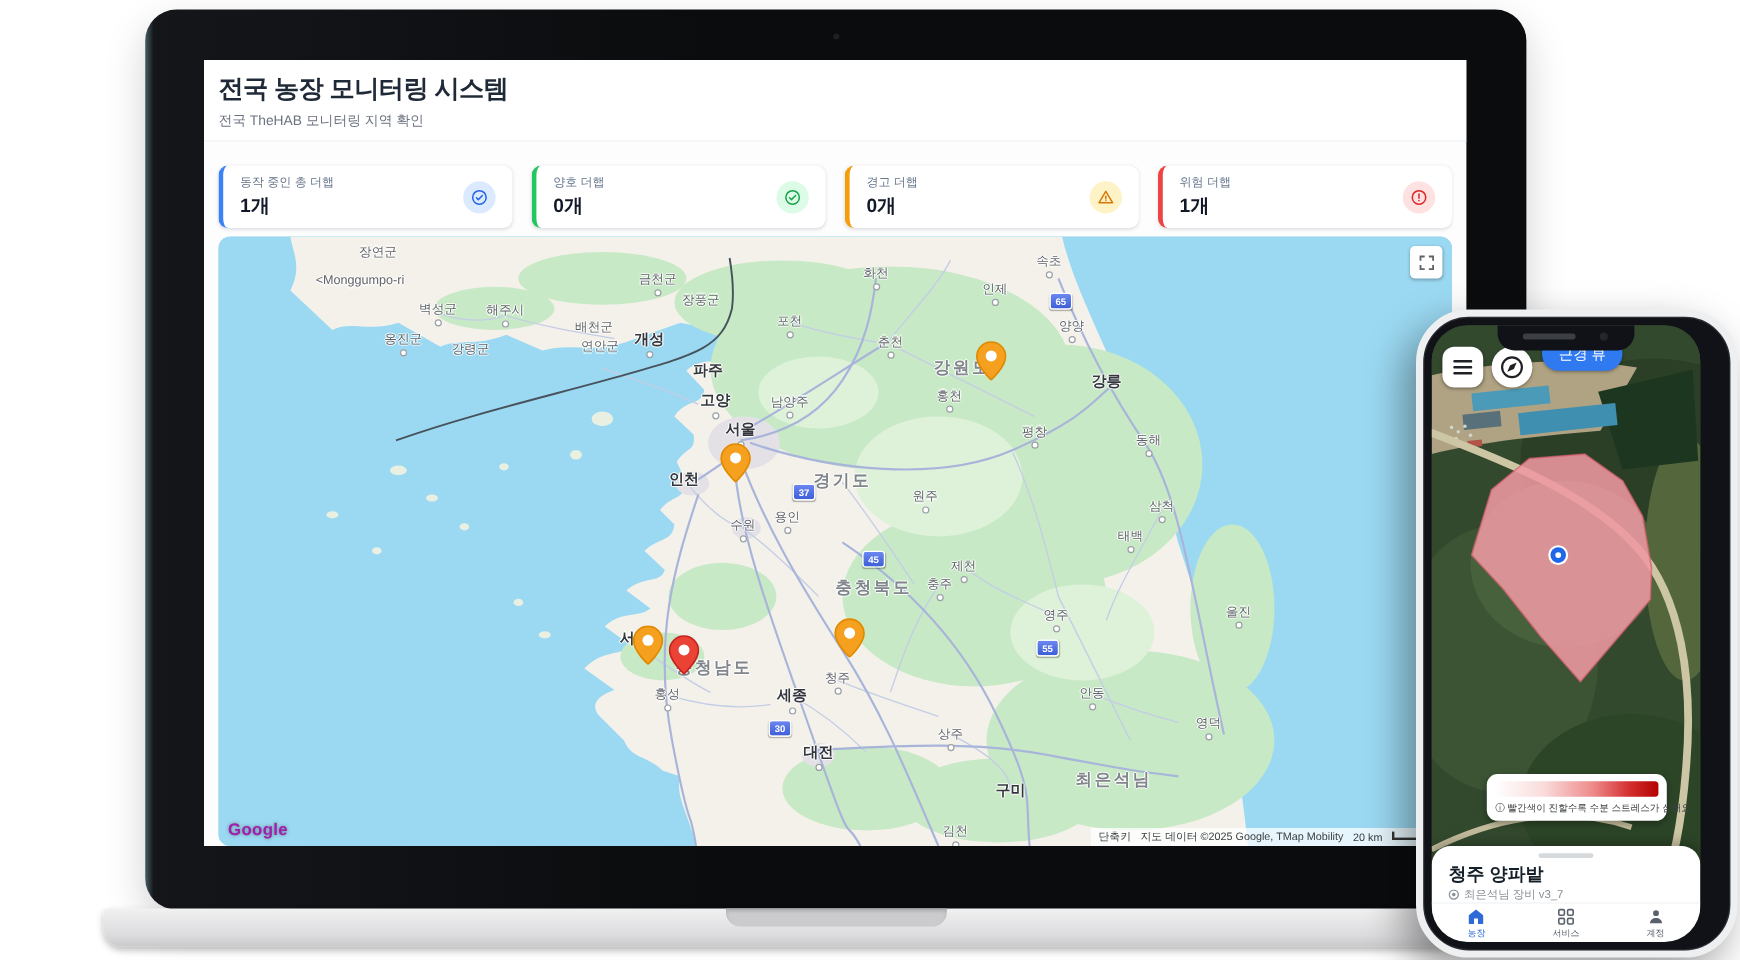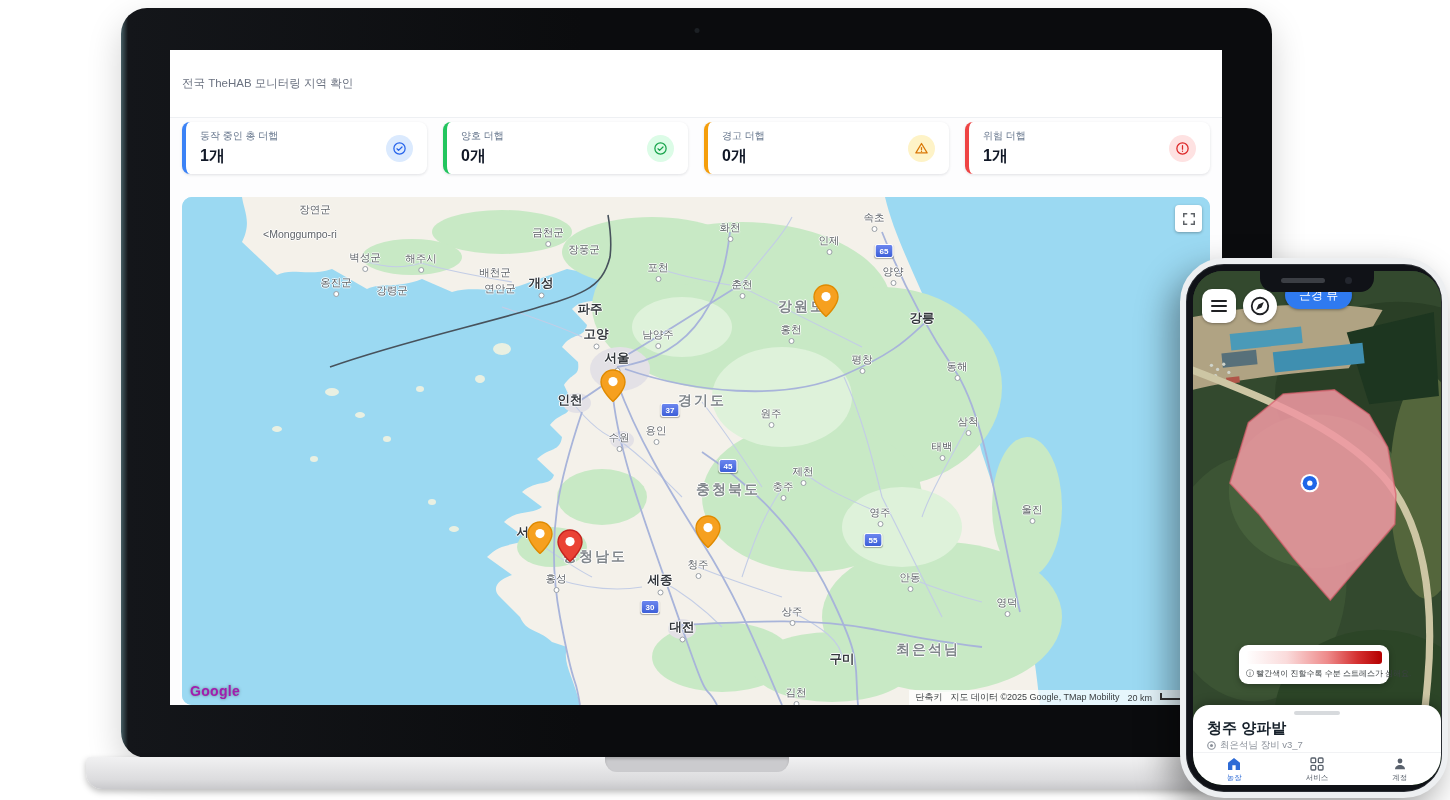--- a/index.html
+++ b/index.html
@@ -31,21 +31,21 @@
   .dash-subtitle { font-size:11.5px; color:#6b7280; }
   .dash-actions { margin-left:auto; display:flex; align-items:center; gap:12px; }
   .btn-lang-ko { background:#2563eb; color:#fff; font-size:11.5px; padding:6px 13px;
     border-radius:7px; border:none; cursor:pointer; }
   .btn-lang-en { background:#f3f4f6; color:#374151; font-size:11.5px; padding:6px 12px;
     border-radius:7px; border:none; cursor:pointer; }
   .user-email { font-size:11.5px; color:#4b5563; }
   .btn-logout { background:none; border:none; color:#ef4444; font-size:11.5px;
     font-weight:bold; cursor:pointer; }
 
-  .stats-row { position:absolute; left:12px; top:72px; width:1028px; display:flex; gap:16px; }
+  .stats-row { position:absolute; left:12px; top:88px; width:1028px; display:flex; gap:16px; }
   .stat-card { flex:1; height:52px; background:#fff; border-radius:8px;
     border-left:4px solid #ccc; box-shadow:0 1px 3px rgba(15,23,42,.12);
     display:flex; align-items:center; padding:0 14px; }
   .stat-texts { display:flex; flex-direction:column; gap:3px; }
   .stat-label { font-size:10px; color:#64748b; }
   .stat-value { font-size:16px; font-weight:bold; color:#111827; }
   .stat-icon { margin-left:auto; width:27px; height:27px; border-radius:50%;
     display:flex; align-items:center; justify-content:center; }
 
   
@@ -73,21 +73,21 @@
     font-weight:bold; letter-spacing:.3px; text-shadow:0 0 3px rgba(60,64,67,.6); }
   .map-attr { position:absolute; right:0; bottom:0; height:15px; display:flex; align-items:center;
     gap:8px; background:rgba(255,255,255,.75); padding:0 6px; font-size:9px; color:#3c4043; }
   .scale-bar { width:44px; height:7px; border-left:2px solid #333; border-right:2px solid #333;
     border-bottom:2px solid #333; margin-bottom:3px; }
 
   
   .phone { position:absolute; left:1180px; top:258px; width:268px; height:540px;
     background:#101217; border:6px solid #edeff1; border-radius:44px;
     box-shadow:-10px 14px 34px rgba(0,0,0,.38), inset 0 0 0 1px #2a2d33; z-index:10; }
-  .phone-screen { position:absolute; left:7px; top:7px; width:248px; height:514px;
+  .phone-screen { position:absolute; left:7px; top:7px; width:224px; height:514px;
     border-radius:30px; overflow:hidden; background:#33492e; }
   .phone-notch { position:absolute; left:50%; top:0; transform:translateX(-50%);
     width:114px; height:21px; background:#101217; border-radius:0 0 14px 14px; z-index:9; }
   .notch-speaker { position:absolute; left:38%; top:7px; transform:translateX(-50%);
     width:44px; height:5px; background:#3b3e44; border-radius:3px; }
   .notch-cam { position:absolute; right:22px; top:6px; width:7px; height:7px;
     background:#23262e; border-radius:50%; }
   .sat-svg { position:absolute; inset:0; }
   .ph-btn { position:absolute; z-index:5; border:none; cursor:pointer;
     display:flex; align-items:center; justify-content:center;
@@ -121,20 +121,21 @@
 <div class="stage">
 
   <div class="laptop-lid">
     <div class="laptop-cam"></div>
   </div>
 
   <div class="screen">
 
     <div class="dash-header">
       <div class="dash-title-wrap">
+        <div class="dash-title">전국 농장 모니터링 시스템</div>
         <div class="dash-subtitle">전국 TheHAB 모니터링 지역 확인</div>
       </div>
     </div>
 
     <div class="stats-row">
       <div class="stat-card" style="border-left-color: rgb(59, 130, 246);">
         <div class="stat-texts">
           <span class="stat-label">동작 중인 총 더햅</span>
           <span class="stat-value">1개</span>
         </div>

